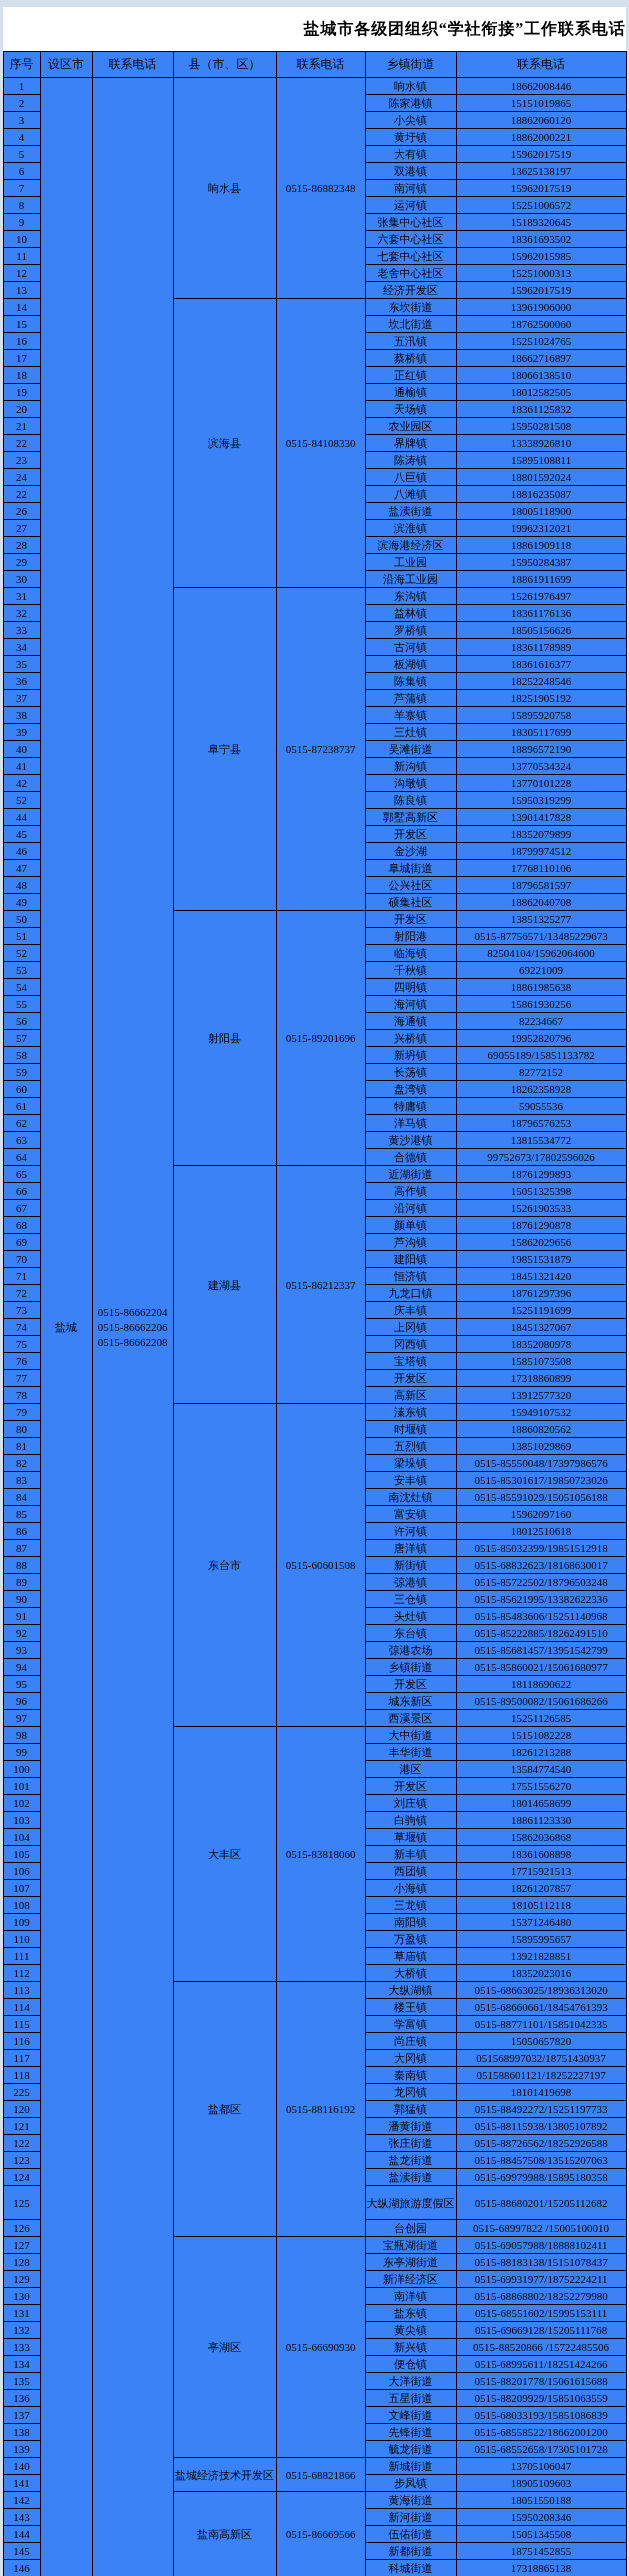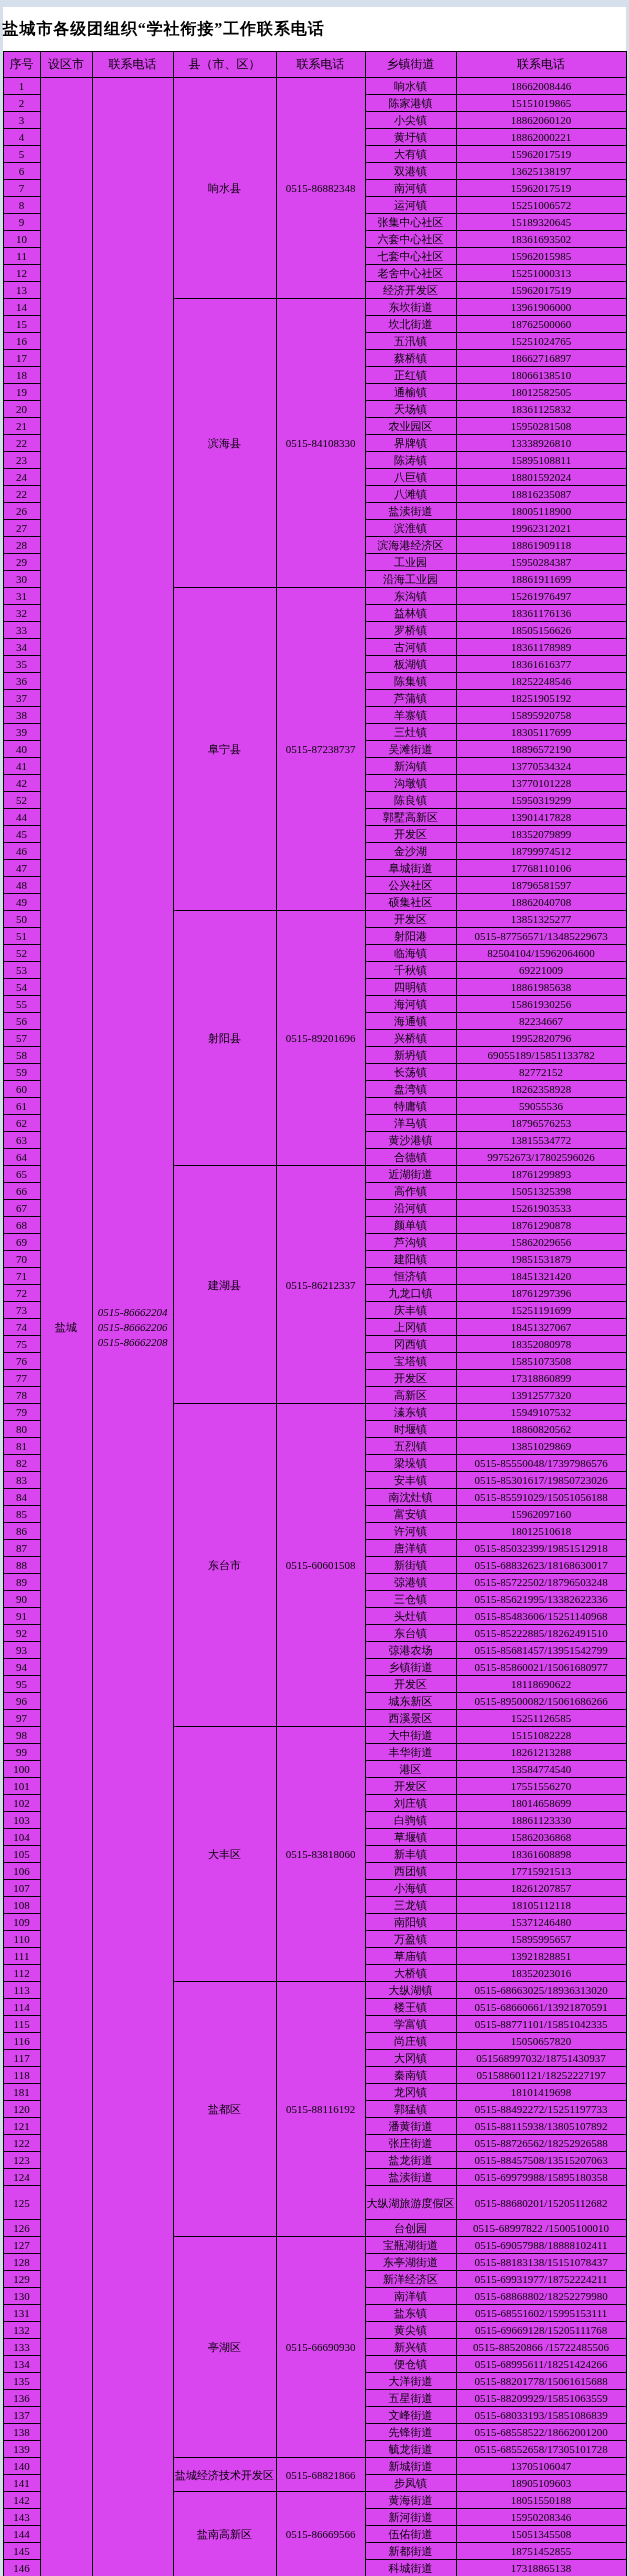--- a/index.html
+++ b/index.html
@@ -11,48 +11,48 @@
   }
   .sheet{
     position:absolute;
     top:6.8px;left:2.6px;
     width:623px;
     background:#ffffff;
   }
   .title{
     height:44px;
     line-height:44px;
-    text-align:left;
+    text-align:right;
     font-size:16px;
     font-weight:bold;
     letter-spacing:0.9px;
     background:#ffffff;
   }
   table{
     border-collapse:collapse;
     table-layout:fixed;
     width:623px;
-    background:#d946ef;
+    background:#3b82f6;
   }
   table{border:1.7px solid #000;}
   th,td{
     border:0.9px solid #000;
     text-align:center;
     vertical-align:middle;
     padding:0 0.9px;
     font-size:11px;
     line-height:1.15;
     font-weight:normal;
     overflow:hidden;
     word-break:break-all;
   }
   thead th{height:25.6px;font-size:12px;}
   tbody td{height:16px;}
   tr.tall td{height:33px;}
-  td[data-name="city-phone-cell"] div{line-height:1.35;font-style:italic;}
+  td[data-name="city-phone-cell"] div{line-height:1.35;}
 </style>
 </head>
 <body>
 
 <div class="sheet" data-name="contact-table-sheet">
   <div class="title" data-name="page-title">盐城市各级团组织“学社衔接”工作联系电话</div>
   <table data-name="contact-table">
     <colgroup>
       <col style="width:37px">
       <col style="width:52px">
@@ -657,21 +657,21 @@
         <tr data-name="table-row">
           <td data-name="serial-cell">113</td>
           <td data-name="county-cell" rowspan="14">盐都区</td>
           <td data-name="county-phone-cell" rowspan="14">0515-88116192</td>
           <td data-name="town-cell">大纵湖镇</td>
           <td data-name="town-phone-cell">0515-68663025/18936313020</td>
         </tr>
         <tr data-name="table-row">
           <td data-name="serial-cell">114</td>
           <td data-name="town-cell">楼王镇</td>
-          <td data-name="town-phone-cell">0515-68660661/13921870591</td>
+          <td data-name="town-phone-cell">0515-68660661/18454761393</td>
         </tr>
         <tr data-name="table-row">
           <td data-name="serial-cell">115</td>
           <td data-name="town-cell">学富镇</td>
           <td data-name="town-phone-cell">0515-88771101/15851042335</td>
         </tr>
         <tr data-name="table-row">
           <td data-name="serial-cell">116</td>
           <td data-name="town-cell">尚庄镇</td>
           <td data-name="town-phone-cell">15050657820</td>
@@ -680,21 +680,21 @@
           <td data-name="serial-cell">117</td>
           <td data-name="town-cell">大冈镇</td>
           <td data-name="town-phone-cell">051568997032/18751430937</td>
         </tr>
         <tr data-name="table-row">
           <td data-name="serial-cell">118</td>
           <td data-name="town-cell">秦南镇</td>
           <td data-name="town-phone-cell">051588601121/18252227197</td>
         </tr>
         <tr data-name="table-row">
-          <td data-name="serial-cell">181</td>
+          <td data-name="serial-cell">225</td>
           <td data-name="town-cell">龙冈镇</td>
           <td data-name="town-phone-cell">18101419698</td>
         </tr>
         <tr data-name="table-row">
           <td data-name="serial-cell">120</td>
           <td data-name="town-cell">郭猛镇</td>
           <td data-name="town-phone-cell">0515-88492272/15251197733</td>
         </tr>
         <tr data-name="table-row">
           <td data-name="serial-cell">121</td>

